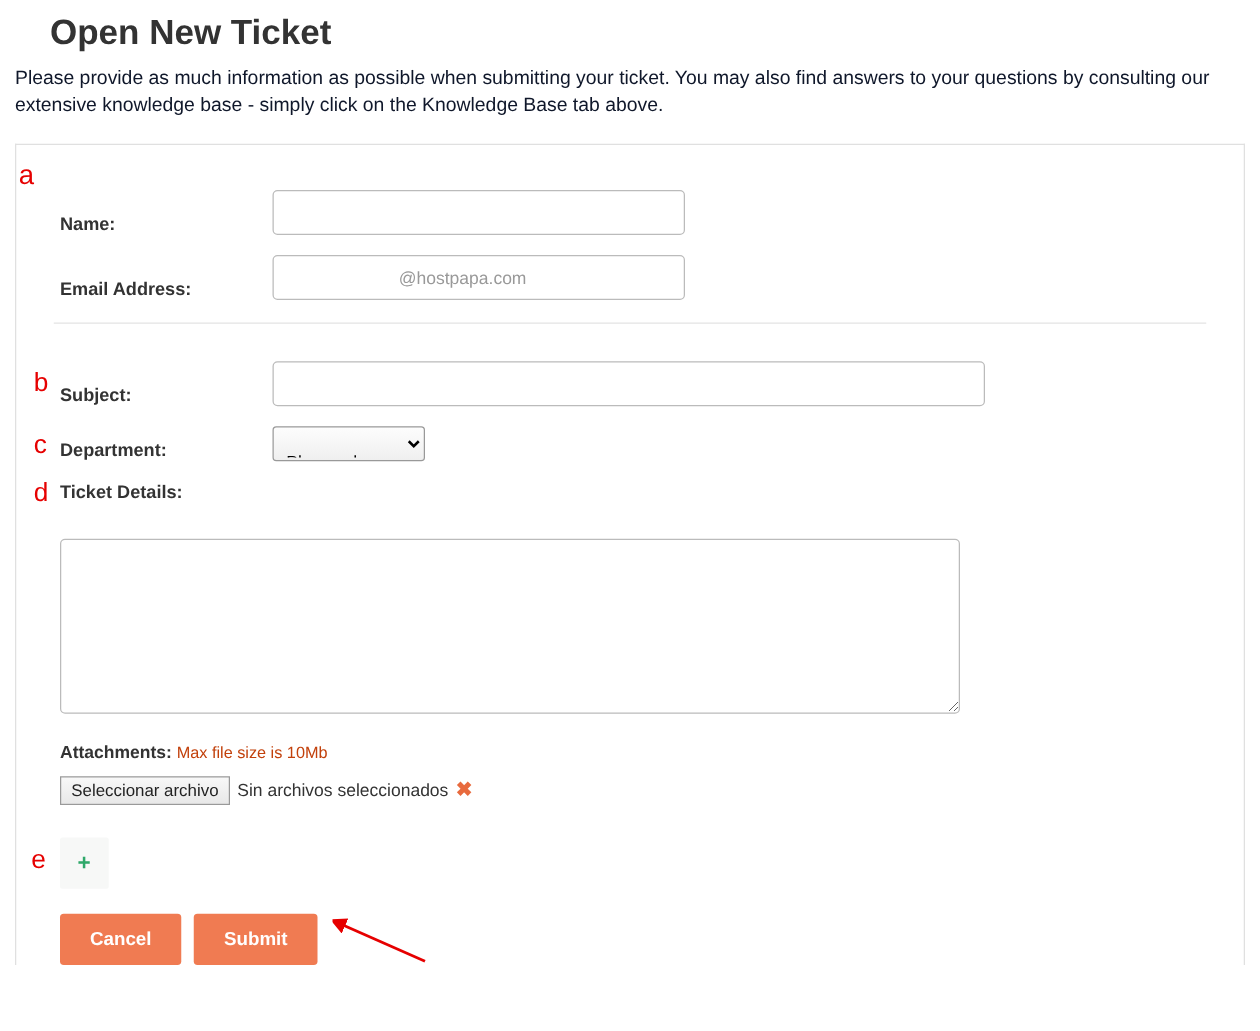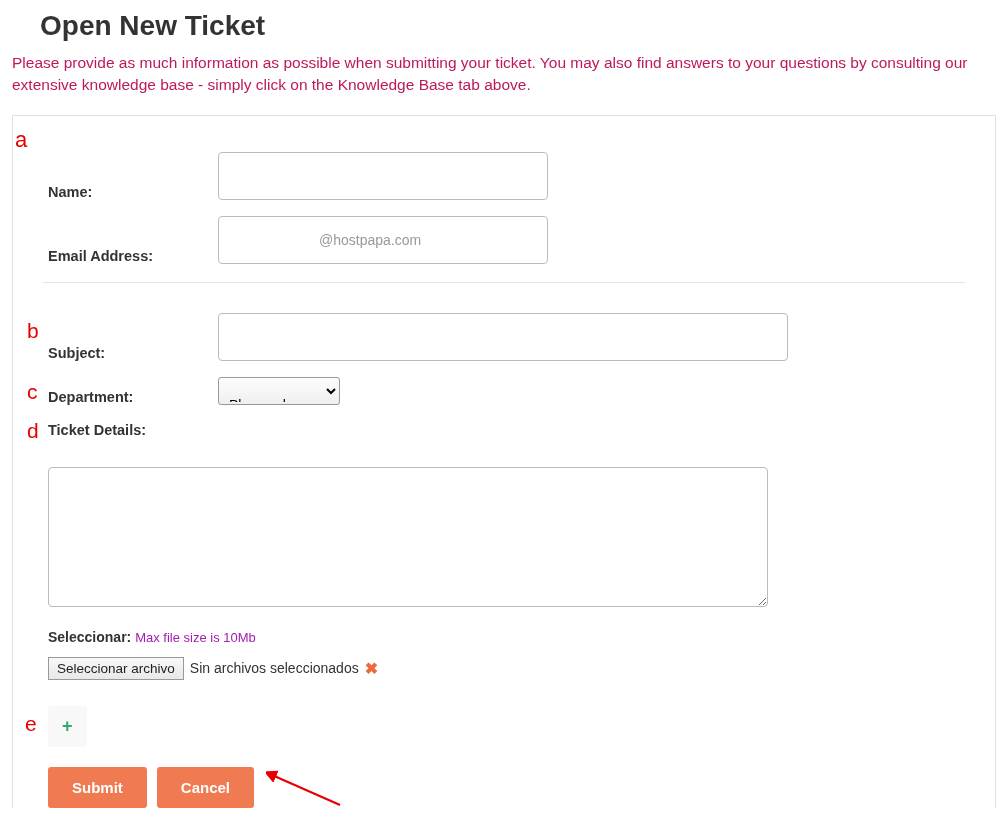--- a/index.html
+++ b/index.html
@@ -17,21 +17,21 @@
     h1 {
       font-size: 28px;
       font-weight: 600;
       color: #333;
       margin-bottom: 10px;
       margin-left: 28px;
     }
     .intro {
       font-size: 15.5px;
       line-height: 1.45;
-      color: #be185d;
+      color: #0f172a;
       margin-bottom: 18px;
     }
     .form-box {
       border: 1px solid #e0e0e0;
       border-bottom: none;
       padding: 36px 30px 0 30px;
       position: relative;
     }
     .annot {
       position: absolute;
@@ -49,21 +49,21 @@
     }
     .form-label {
       width: 175px;
       font-size: 14.5px;
       font-weight: 600;
       color: #333;
       padding-left: 5px;
     }
     .text-input {
       width: 330px;
-      height: 48px;
+      height: 36px;
       border: 1px solid #bbb;
       border-radius: 4px;
       padding: 0 10px;
       font-size: 14px;
       color: #999;
       background: #fff;
     }
     .text-input.wide {
       width: 570px;
     }
@@ -95,21 +95,21 @@
     }
     .attach-row {
       margin: 22px 0 0 5px;
       font-size: 14px;
     }
     .attach-label {
       font-weight: 600;
     }
     .attach-hint {
       font-size: 13px;
-      color: #a21caf;
+      color: #c2410c;
     }
     .file-row {
       margin: 12px 0 0 5px;
       display: flex;
       align-items: center;
       gap: 6px;
     }
     .file-btn {
       border: 1px solid #999;
       background: linear-gradient(#f8f8f8, #e8e8e8);
@@ -237,39 +237,39 @@
     </select>
   </div>
 
   <div class="details-block row-with-annot">
     <span class="annot-letter-d">d</span>
     <label class="form-label">Ticket Details:</label>
     <textarea class="textarea-input" style=""></textarea>
   </div>
 
   <div class="attach-row">
-    <span class="attach-label">Seleccionar:</span>
+    <span class="attach-label">Attachments:</span>
     <span class="attach-hint">Max file size is 10Mb</span>
   </div>
 
   <div class="file-row">
     <button class="file-btn" type="button">Seleccionar archivo</button>
     <span class="file-status">Sin archivos seleccionados</span>
     <span class="remove-x">✖</span>
   </div>
 
   <div class="controls-group">
     <span class="annot-letter-e">e</span>
     <div class="add-another">
       <span class="add-plus">+</span>
     </div>
 
     <div class="button-row">
+      <button class="btn" type="button">Cancel</button>
       <button class="btn" type="button">Submit</button>
-      <button class="btn" type="button">Cancel</button>
       <svg class="arrow-svg" viewBox="0 0 80 50">
         <defs>
           <marker id="arrowhead" markerWidth="8" markerHeight="8" refX="2" refY="3" orient="auto">
             <polygon points="0 0, 6 3, 0 6" fill="#e60000"></polygon>
           </marker>
         </defs>
         <line x1="74" y1="44" x2="6" y2="14" stroke="#e60000" stroke-width="2.2" marker-end="url(#arrowhead)"></line>
       </svg>
     </div>
   </div>

